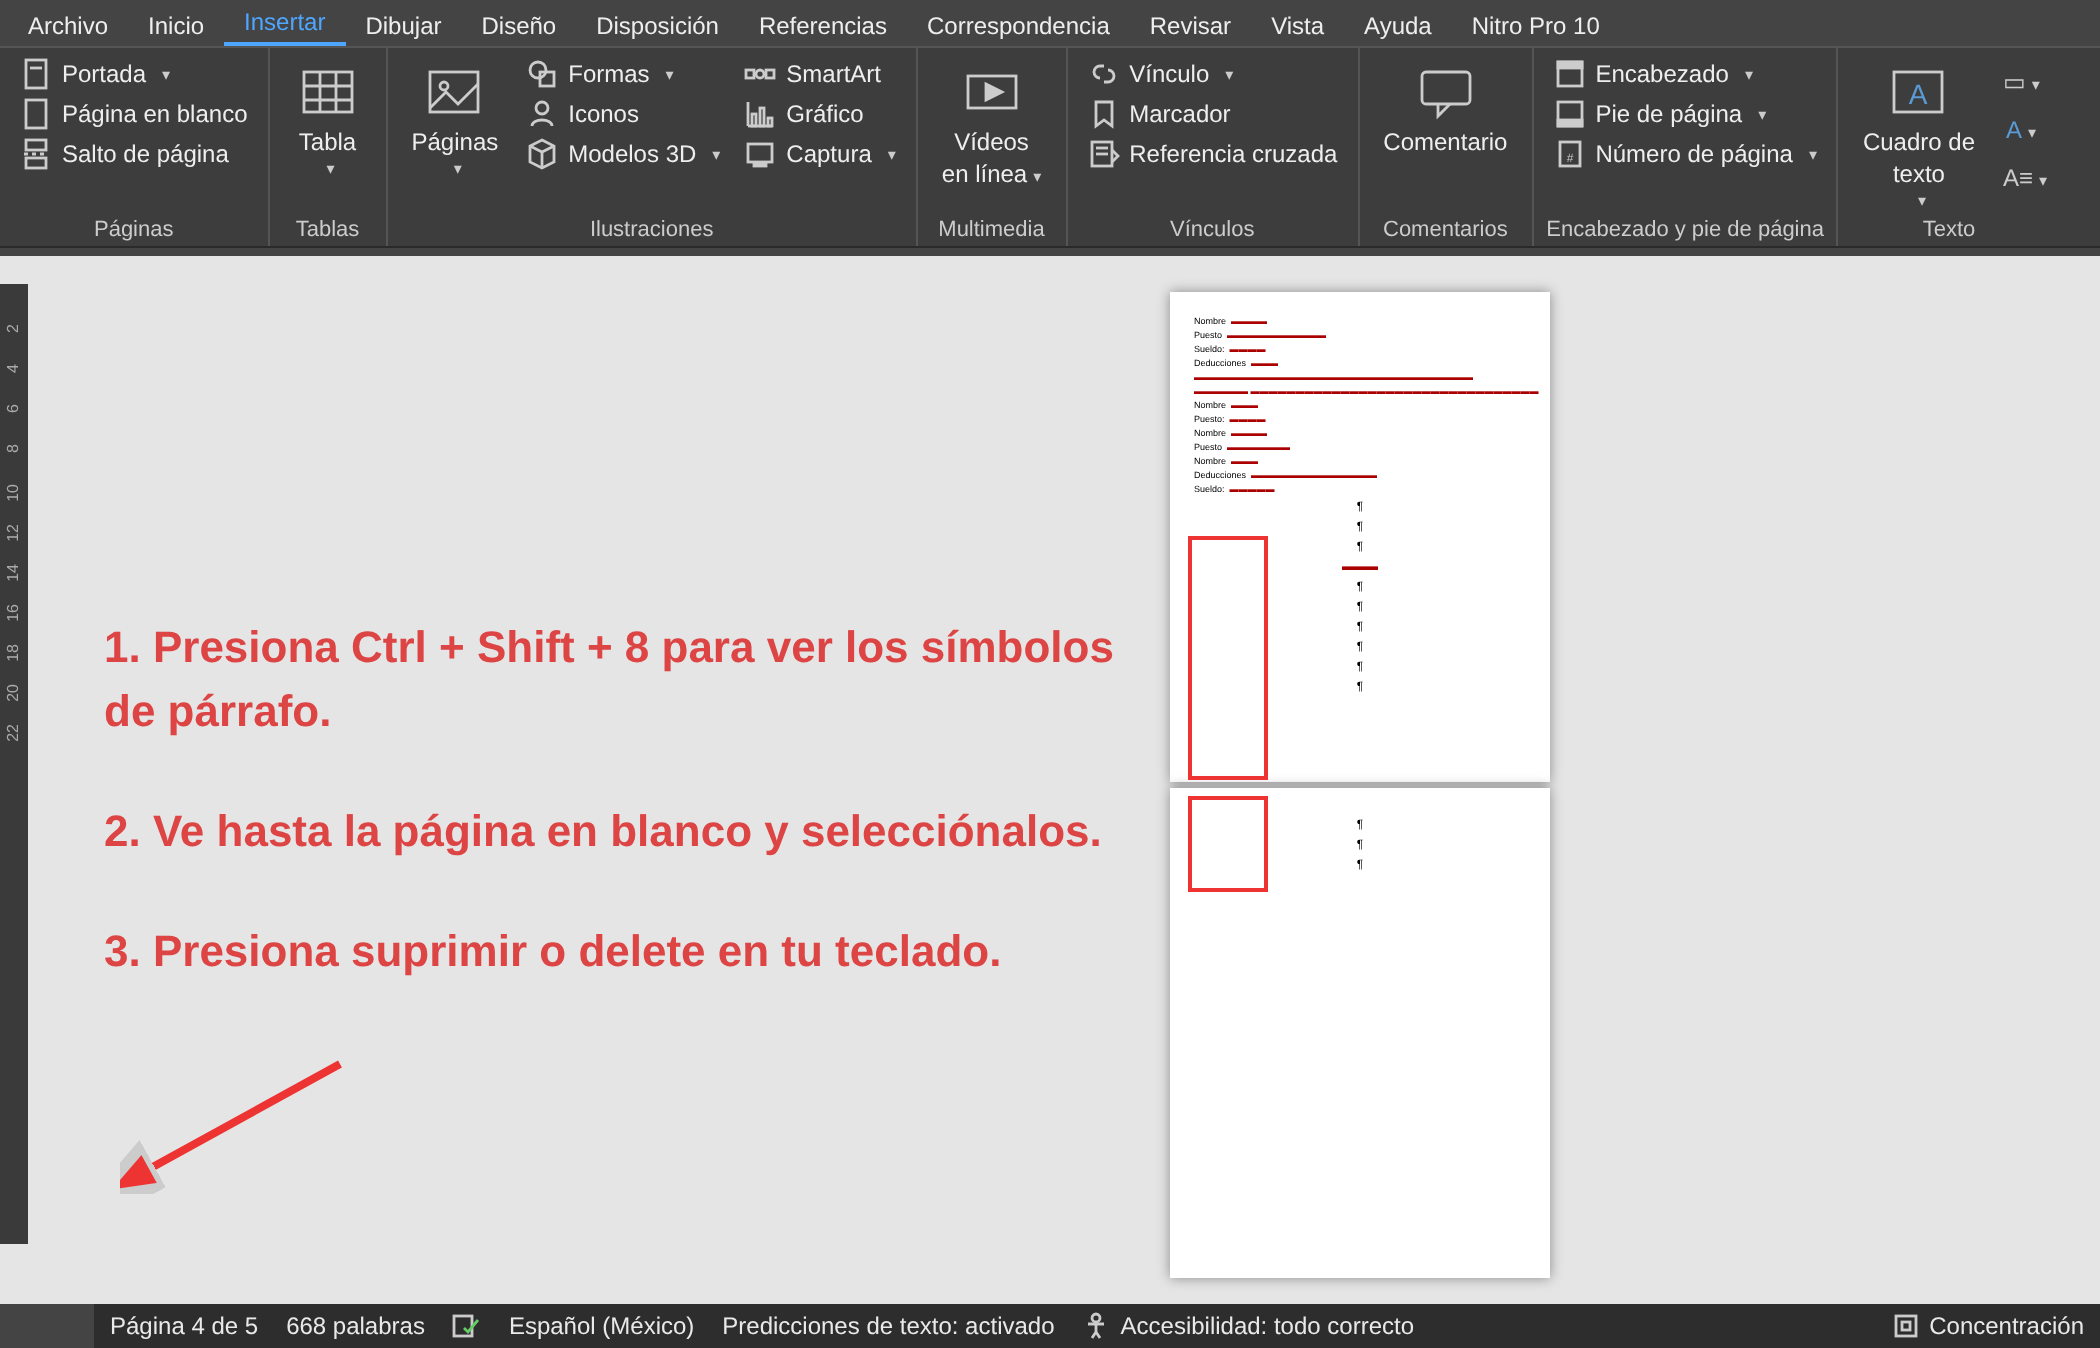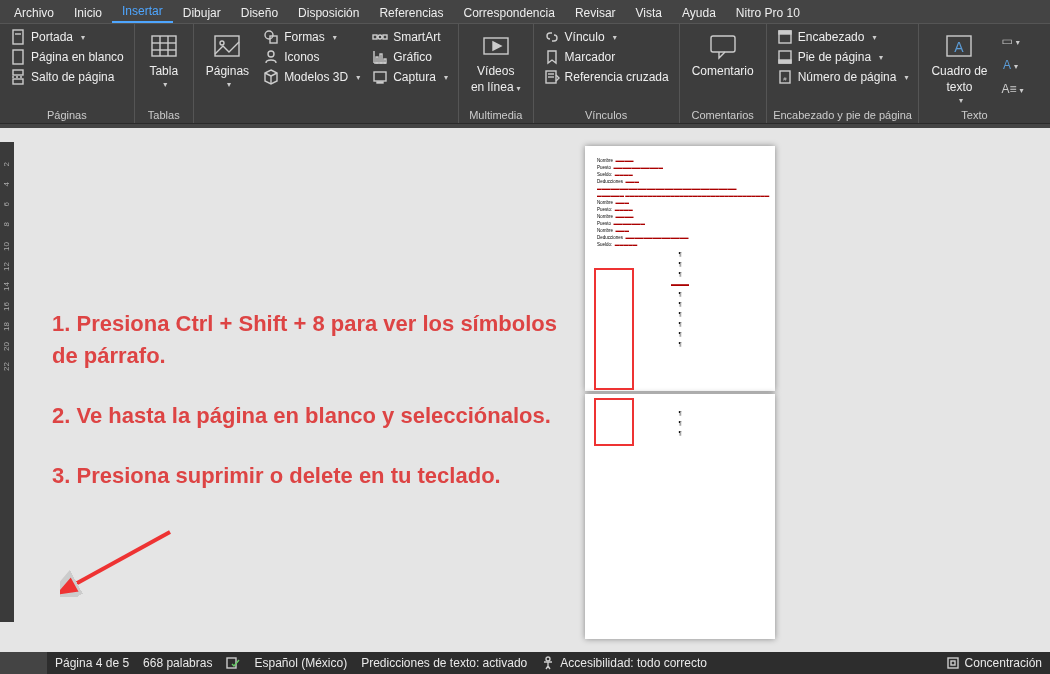--- a/index.html
+++ b/index.html
@@ -198,20 +198,21 @@
           <span class="ribbon-icon-sm">
               <svg viewBox="0 0 16 16">
                 <rect x="2" y="3" width="12" height="9"></rect>
                 <rect x="5" y="13" width="6" height="1"></rect>
               </svg>
             </span>
           <span>Captura</span>
         </div>
       </div>
     </div>
+    <div class="ribbon-group-label">Ilustraciones</div>
   </div>
 
   <div class="ribbon-group">
     <div class="ribbon-btn-lg">
       <span class="ribbon-icon-lg">
           <svg viewBox="0 0 32 32">
             <rect x="4" y="8" width="24" height="16"></rect>
             <polygon points="13,12 13,20 21,16" fill="#ccc"></polygon>
           </svg>
         </span>

